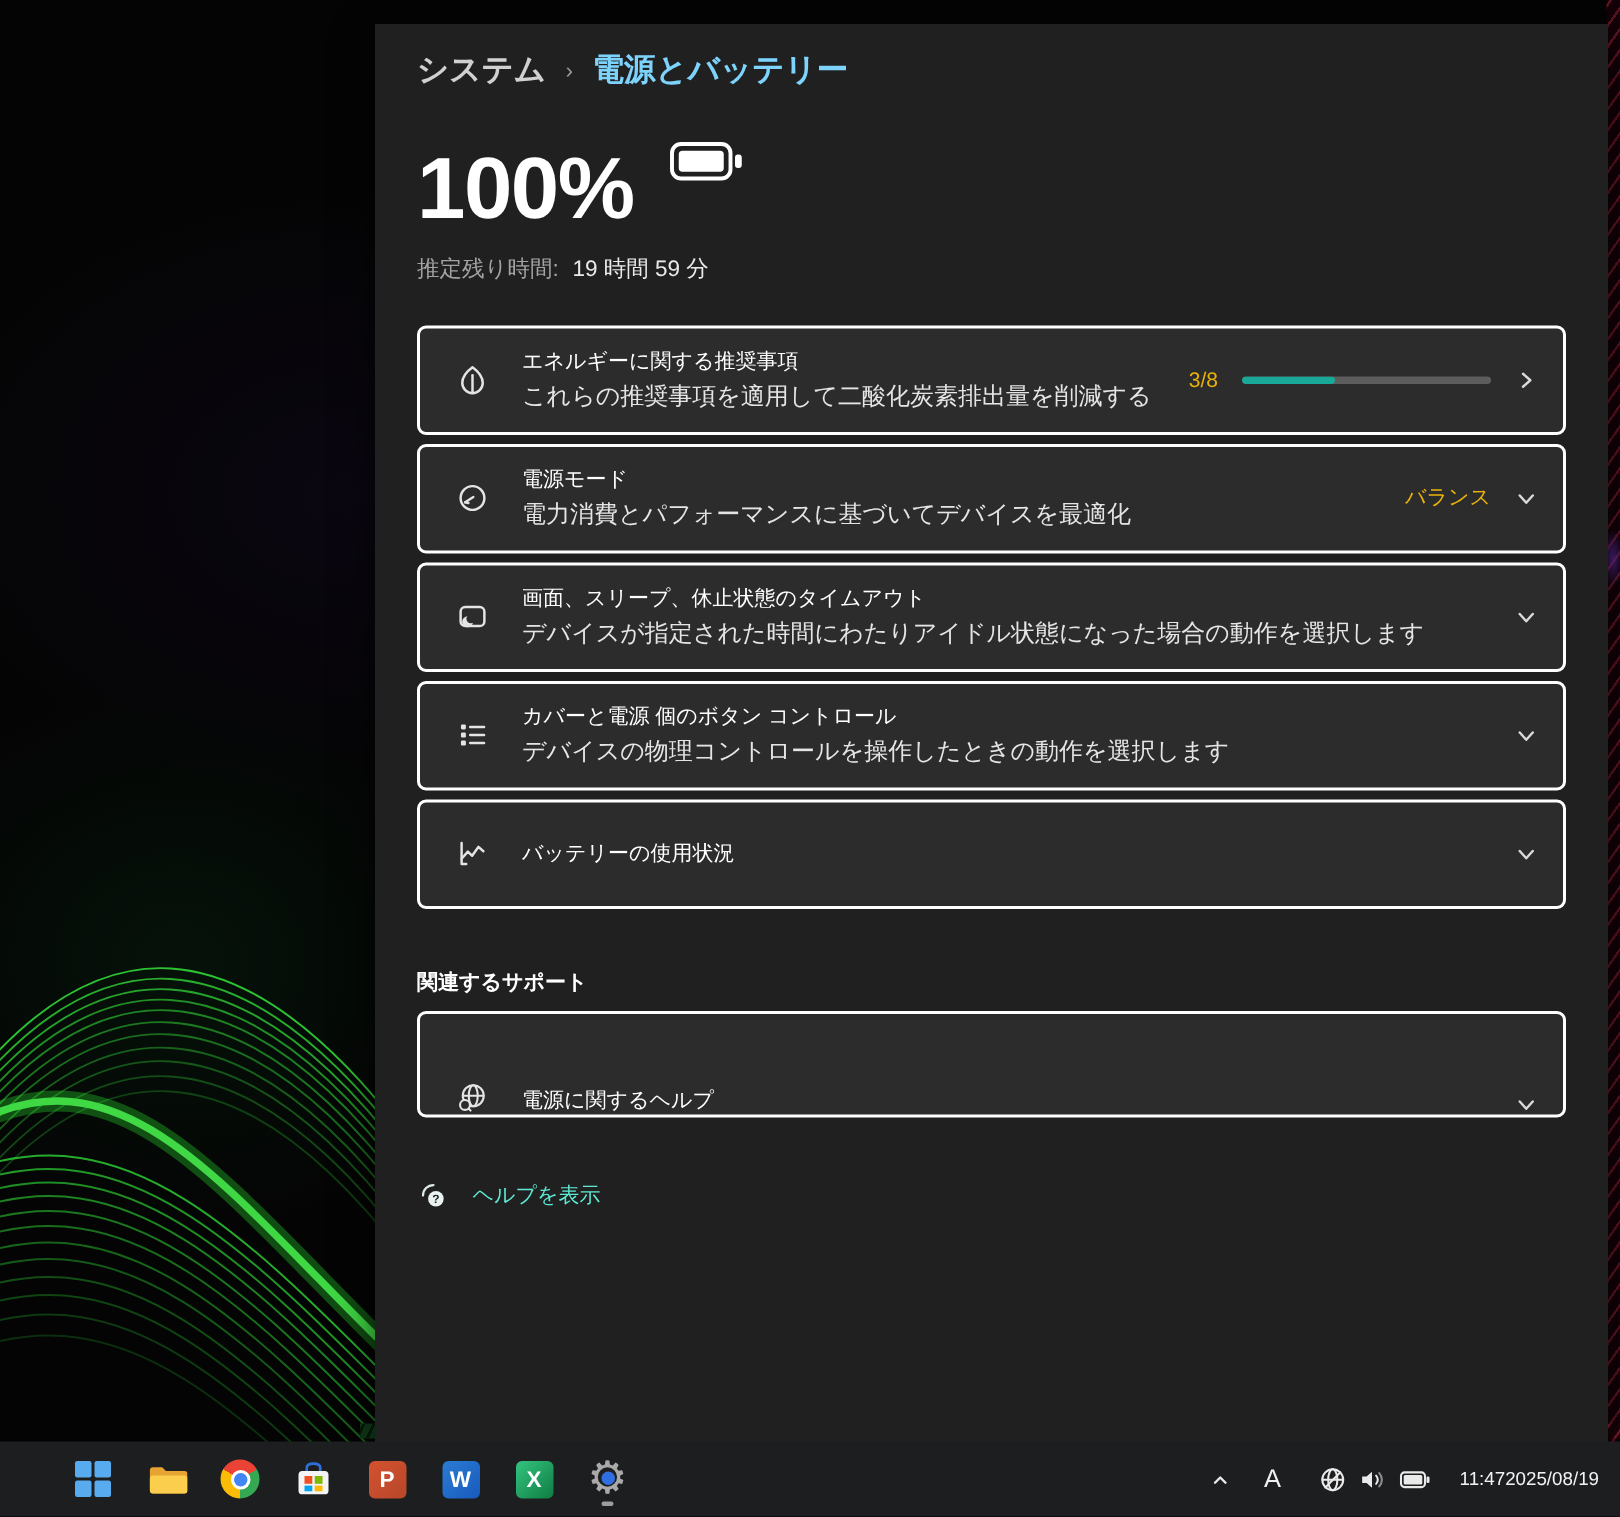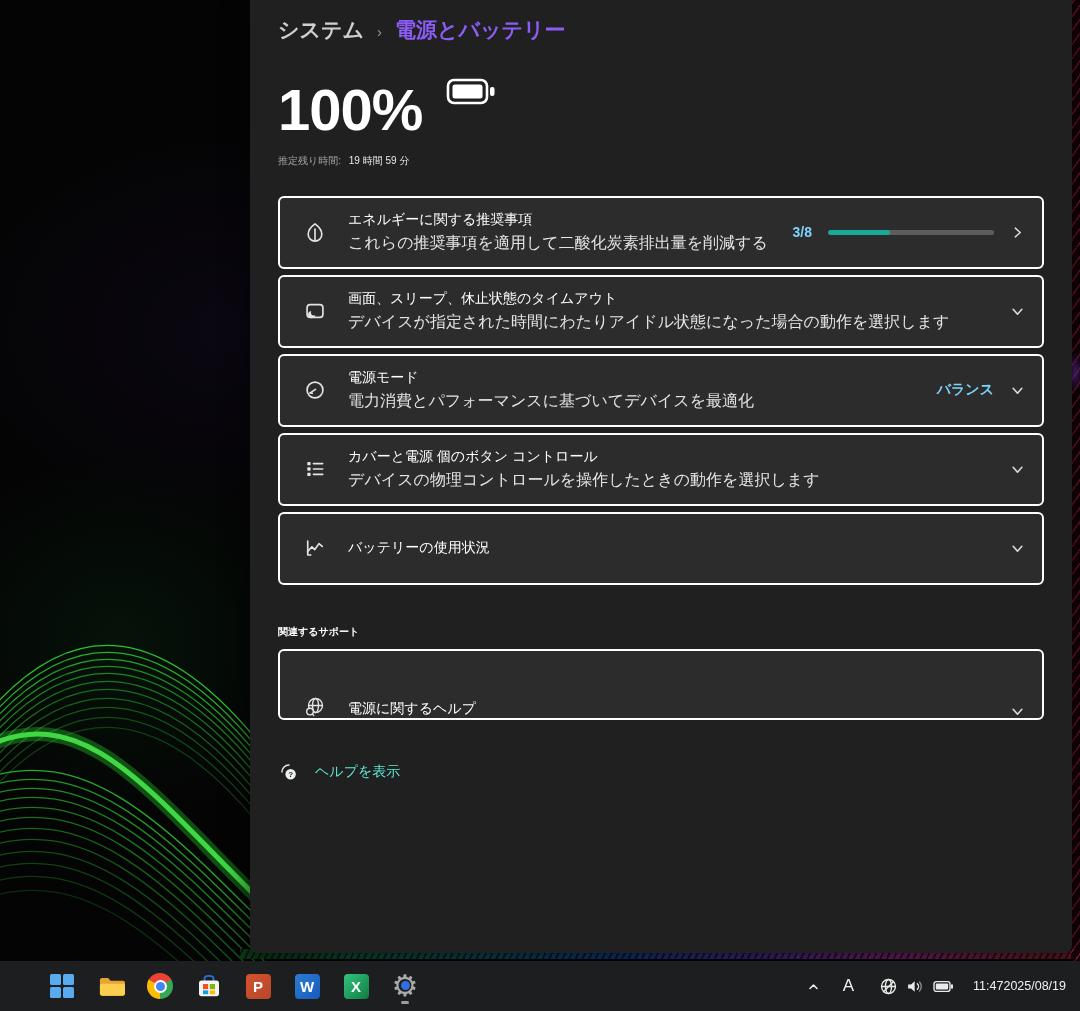--- a/index.html
+++ b/index.html
@@ -16,47 +16,47 @@
   .wallpaper .waves{position:absolute;left:0;top:585px;width:270px;height:380px;}
   .edge-hatch{position:absolute;right:0;top:0;width:9px;height:100%;
     background:
       radial-gradient(10px 26px at 4px 372px, rgba(120,60,220,.55), transparent 75%),
       repeating-linear-gradient(-55deg, rgba(165,30,55,.55) 0 1.6px, rgba(20,2,8,.9) 1.6px 8px);}
   .horizon{position:absolute;left:240px;right:0;top:949px;height:10px;
     background:linear-gradient(90deg,#0f3a16 0%,#0d5c40 14%,#0e4f63 30%,#123f8a 45%,#4b2a96 62%,#8c2374 80%,#7c1f32 95%,#5e1420 100%);}
   .horizon:after{content:"";position:absolute;inset:0;
     background:repeating-linear-gradient(-65deg, rgba(0,0,0,.55) 0 2px, transparent 2px 6px);}
   
-  .window{position:absolute;left:250px;top:0;width:822px;height:953px;
+  .window{position:absolute;left:250px;top:16px;width:822px;height:953px;
     background:#202020;border-radius:0 0 8px 8px;box-shadow:0 10px 28px rgba(0,0,0,.65);
     color:#fff;}
   .crumbs{display:flex;align-items:center;padding:16px 28px 0;}
   .crumb-parent{font-size:21px;font-weight:600;color:#d0d0d0;}
   .crumb-sep{font-size:15px;color:#9a9a9a;margin:2px 13px 0;}
-  .crumb-current{font-size:21px;font-weight:600;color:#8b5cf6;}
+  .crumb-current{font-size:21px;font-weight:600;color:#7dd3fc;}
   .hero{display:flex;align-items:flex-start;gap:24px;margin:34px 28px 0;}
   .hero-percent{font-size:58px;font-weight:600;letter-spacing:-1px;line-height:1.1;}
-  .estimate{margin:12px 28px 0;font-size:10px;}
+  .estimate{margin:12px 28px 0;font-size:15px;}
   .estimate .lbl{color:#a3a3a3;}
   .estimate .val{color:#e9e9e9;margin-left:5px;}
   .cards{display:flex;flex-direction:column;gap:6px;margin:28px 28px 0;}
   .card{height:73px;box-sizing:border-box;display:flex;align-items:center;
     background:#2c2c2c;border:2px solid #ffffff;border-radius:6px;
     padding:0 18px 0 24px;cursor:pointer;}
   .card .row-icon{width:22px;height:22px;flex:0 0 22px;margin-right:22px;display:flex;align-items:center;justify-content:center;}
   .card .txt{flex:1;min-width:0;}
   .card .title{font-size:14px;color:#ffffff;}
   .card .sub{font-size:16px;color:#e5e5e5;margin-top:4px;}
   .card .sub:empty{display:none;}
-  .card .value{font-size:14px;color:#7dd3fc;margin-right:16px;white-space:nowrap;font-weight:bold;}
+  .card .value{font-size:14px;color:#eab308;margin-right:16px;white-space:nowrap;}
   .card .value:empty{display:none;}
   .progress{width:166px;height:5px;border-radius:3px;background:#5d5d5d;margin-right:16px;overflow:hidden;}
   .progress .fill{height:100%;border-radius:3px;background:#18a999;}
   .chev{flex:0 0 14px;display:flex;align-items:center;justify-content:center;}
-  .support-heading{margin:40px 28px 0;font-size:10px;font-weight:700;color:#ffffff;}
+  .support-heading{margin:40px 28px 0;font-size:14px;font-weight:700;color:#ffffff;}
   .support-card{margin:10px 28px 0;height:71px;}
   .help-row{display:flex;align-items:center;gap:15px;margin:41px 28px 0;cursor:pointer;}
   .help-link{font-size:14px;color:#5eead4;}
   
   .taskbar{position:absolute;left:0;top:961px;width:100%;height:50px;background:#1d1e20;}
   .tb-apps{position:absolute;left:42px;top:0;height:100%;display:flex;align-items:center;gap:9px;}
   .tb-btn{width:40px;height:40px;border-radius:5px;display:flex;align-items:center;justify-content:center;position:relative;cursor:pointer;}
   .start-grid{display:grid;grid-template-columns:11px 11px;grid-template-rows:11px 11px;gap:2px;}
   .start-grid i{background:#57abee;border-radius:1.5px;}
   .chrome{width:26px;height:26px;border-radius:50%;
@@ -161,50 +161,50 @@
       <span class="chev">
         <svg width="13" height="13" viewBox="0 0 12 12" fill="none" stroke="#dadada" stroke-width="1.5" stroke-linecap="round" stroke-linejoin="round">
             <path d="M4 2 L8.5 6 L4 10"></path>
           </svg>
       </span>
     </div>
 
     <div class="card">
       <span class="row-icon">
         <svg width="22" height="22" viewBox="0 0 20 20" fill="none" stroke="#e4e4e4" stroke-width="1.5" stroke-linecap="round" stroke-linejoin="round">
+          <circle cx="10" cy="10" r="7.2"></circle>
+          <path d="M10.5 9.4 L5.6 12.6"></path>
+          <path d="M5.6 12.6 l1.9 0.4"></path>
+        </svg>
+      </span>
+      <span class="txt">
+        <div class="title">電源モード</div>
+        <div class="sub">電力消費とパフォーマンスに基づいてデバイスを最適化</div>
+      </span>
+      <span class="value">バランス</span>
+      <span class="chev">
+        <svg width="13" height="13" viewBox="0 0 12 12" fill="none" stroke="#dadada" stroke-width="1.5" stroke-linecap="round" stroke-linejoin="round">
+            <path d="M2 4 L6 8.5 L10 4"></path>
+          </svg>
+      </span>
+    </div>
+
+    <div class="card">
+      <span class="row-icon">
+        <svg width="22" height="22" viewBox="0 0 20 20" fill="none" stroke="#e4e4e4" stroke-width="1.5" stroke-linecap="round" stroke-linejoin="round">
           <rect x="2.8" y="4.2" width="14.4" height="11.6" rx="2.8"></rect>
           <circle cx="7" cy="13.2" r="3.3" fill="#e4e4e4" stroke="none"></circle>
           <circle cx="9" cy="11.4" r="2.7" fill="#2c2c2c" stroke="none"></circle>
         </svg>
       </span>
       <span class="txt">
         <div class="title">画面、スリープ、休止状態のタイムアウト</div>
         <div class="sub">デバイスが指定された時間にわたりアイドル状態になった場合の動作を選択します</div>
       </span>
 
-      <span class="chev">
-        <svg width="13" height="13" viewBox="0 0 12 12" fill="none" stroke="#dadada" stroke-width="1.5" stroke-linecap="round" stroke-linejoin="round">
-            <path d="M2 4 L6 8.5 L10 4"></path>
-          </svg>
-      </span>
-    </div>
-
-    <div class="card">
-      <span class="row-icon">
-        <svg width="22" height="22" viewBox="0 0 20 20" fill="none" stroke="#e4e4e4" stroke-width="1.5" stroke-linecap="round" stroke-linejoin="round">
-          <circle cx="10" cy="10" r="7.2"></circle>
-          <path d="M10.5 9.4 L5.6 12.6"></path>
-          <path d="M5.6 12.6 l1.9 0.4"></path>
-        </svg>
-      </span>
-      <span class="txt">
-        <div class="title">電源モード</div>
-        <div class="sub">電力消費とパフォーマンスに基づいてデバイスを最適化</div>
-      </span>
-      <span class="value">バランス</span>
       <span class="chev">
         <svg width="13" height="13" viewBox="0 0 12 12" fill="none" stroke="#dadada" stroke-width="1.5" stroke-linecap="round" stroke-linejoin="round">
             <path d="M2 4 L6 8.5 L10 4"></path>
           </svg>
       </span>
     </div>
 
 
     <div class="card">
       <span class="row-icon">

